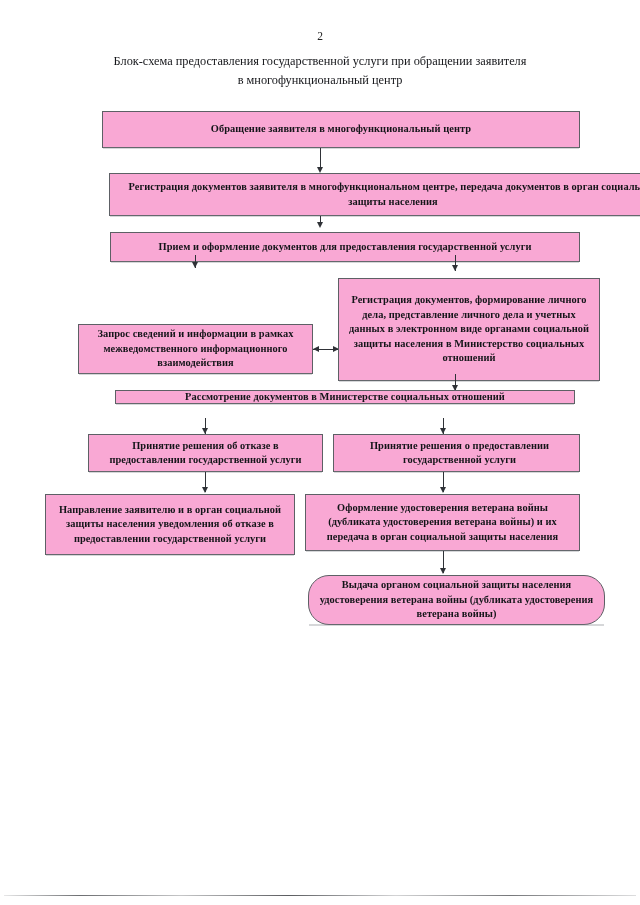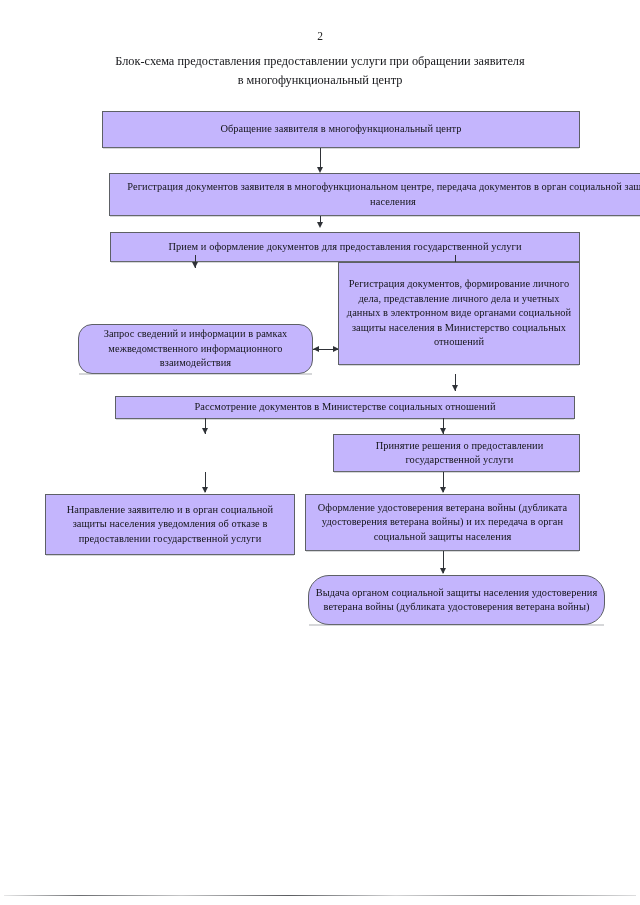--- a/index.html
+++ b/index.html
@@ -39,30 +39,31 @@
     line-height: 19px;
     color: #15161a;
   }
   .doc-title .t-line { display: block; }
 
   
   .node {
     position: absolute;
     box-sizing: border-box;
     border: 1px solid #5d6065;
-    background: #c4b5fd;
+    background: #f9a8d4;
     display: flex;
     align-items: center;
     justify-content: center;
     text-align: center;
     font-size: 10.4px;
     line-height: 14.4px;
     color: #141519;
     padding: 3px 6px;
     letter-spacing: 0.06px;
+    font-weight: bold;
   }
   .node .txt { display: block; width: 100%; }
 
   
   .node::after {
     content: "";
     position: absolute;
     left: 0;
     right: 0;
     bottom: -2px;
@@ -117,21 +118,21 @@
   }
 </style>
 </head>
 <body>
 
 <div id="page">
 
   <div class="page-number">2</div>
 
   <div class="doc-title">
-    <span class="t-line">Блок-схема предоставления предоставлении услуги при обращении заявителя</span>
+    <span class="t-line">Блок-схема предоставления государственной услуги при обращении заявителя</span>
     <span class="t-line">в многофункциональный центр</span>
   </div>
 
   <div class="node" style="left:102px; top:111px; width:478px; height:37px;">
     <span class="txt">Обращение заявителя в многофункциональный центр</span>
   </div>
   <div class="conn v" style="left:320px; top:148px; height:21px;"></div>
   <div class="arrow down" style="left:317px; top:167px;"></div>
 
   <div class="node" style="left:109px; top:173px; width:568px; height:43px;">
@@ -144,44 +145,47 @@
     <span class="txt">Прием и оформление документов для предоставления государственной услуги</span>
   </div>
 
   <div class="conn v" style="left:195px; top:255px; height:13px;"></div>
   <div class="arrow down" style="left:192px; top:262px;"></div>
 
   <div class="conn v" style="left:455px; top:255px; height:16px;"></div>
   <div class="arrow down" style="left:452px; top:265px;"></div>
 
 
-  <div class="node" style="left:78px; top:324px; width:235px; height:50px;border-radius:14px;">
+  <div class="node" style="left:78px; top:324px; width:235px; height:50px;">
     <span class="txt">Запрос сведений и информации в рамках межведомственного информационного взаимодействия</span>
   </div>
 
   <div class="conn h" style="left:313px; top:349px; width:26px;"></div>
   <div class="arrow left" style="left:313px; top:346px;"></div>
   <div class="arrow right" style="left:333px; top:346px;"></div>
 
-  <div class="node" style="left:338px; top:262px; width:242px; height:103px;">
+  <div class="node" style="left:338px; top:278px; width:262px; height:103px;">
     <span class="txt">Регистрация документов, формирование личного дела, представление личного дела и учетных данных в электронном виде органами социальной защиты населения в Министерство социальных отношений</span>
   </div>
   <div class="conn v" style="left:455px; top:374px; height:17px;"></div>
   <div class="arrow down" style="left:452px; top:385px;"></div>
 
-  <div class="node" style="left:115px; top:390px; width:460px; height:23px;margin-top:6px;">
+  <div class="node" style="left:115px; top:390px; width:460px; height:14px;">
     <span class="txt">Рассмотрение документов в Министерстве социальных отношений</span>
   </div>
 
   <div class="conn v" style="left:205px; top:418px; height:16px;"></div>
   <div class="arrow down" style="left:202px; top:428px;"></div>
 
   <div class="conn v" style="left:443px; top:418px; height:16px;"></div>
   <div class="arrow down" style="left:440px; top:428px;"></div>
 
+  <div class="node" style="left:88px; top:434px; width:235px; height:38px;">
+    <span class="txt">Принятие решения об отказе в предоставлении государственной услуги</span>
+  </div>
   <div class="conn v" style="left:205px; top:472px; height:20px;"></div>
   <div class="arrow down" style="left:202px; top:487px;"></div>
 
   <div class="node" style="left:333px; top:434px; width:247px; height:38px;padding-left:12px;">
     <span class="txt">Принятие решения о предоставлении государственной услуги</span>
   </div>
   <div class="conn v" style="left:443px; top:472px; height:20px;"></div>
   <div class="arrow down" style="left:440px; top:487px;"></div>
 
   <div class="node" style="left:305px; top:494px; width:275px; height:57px;">

